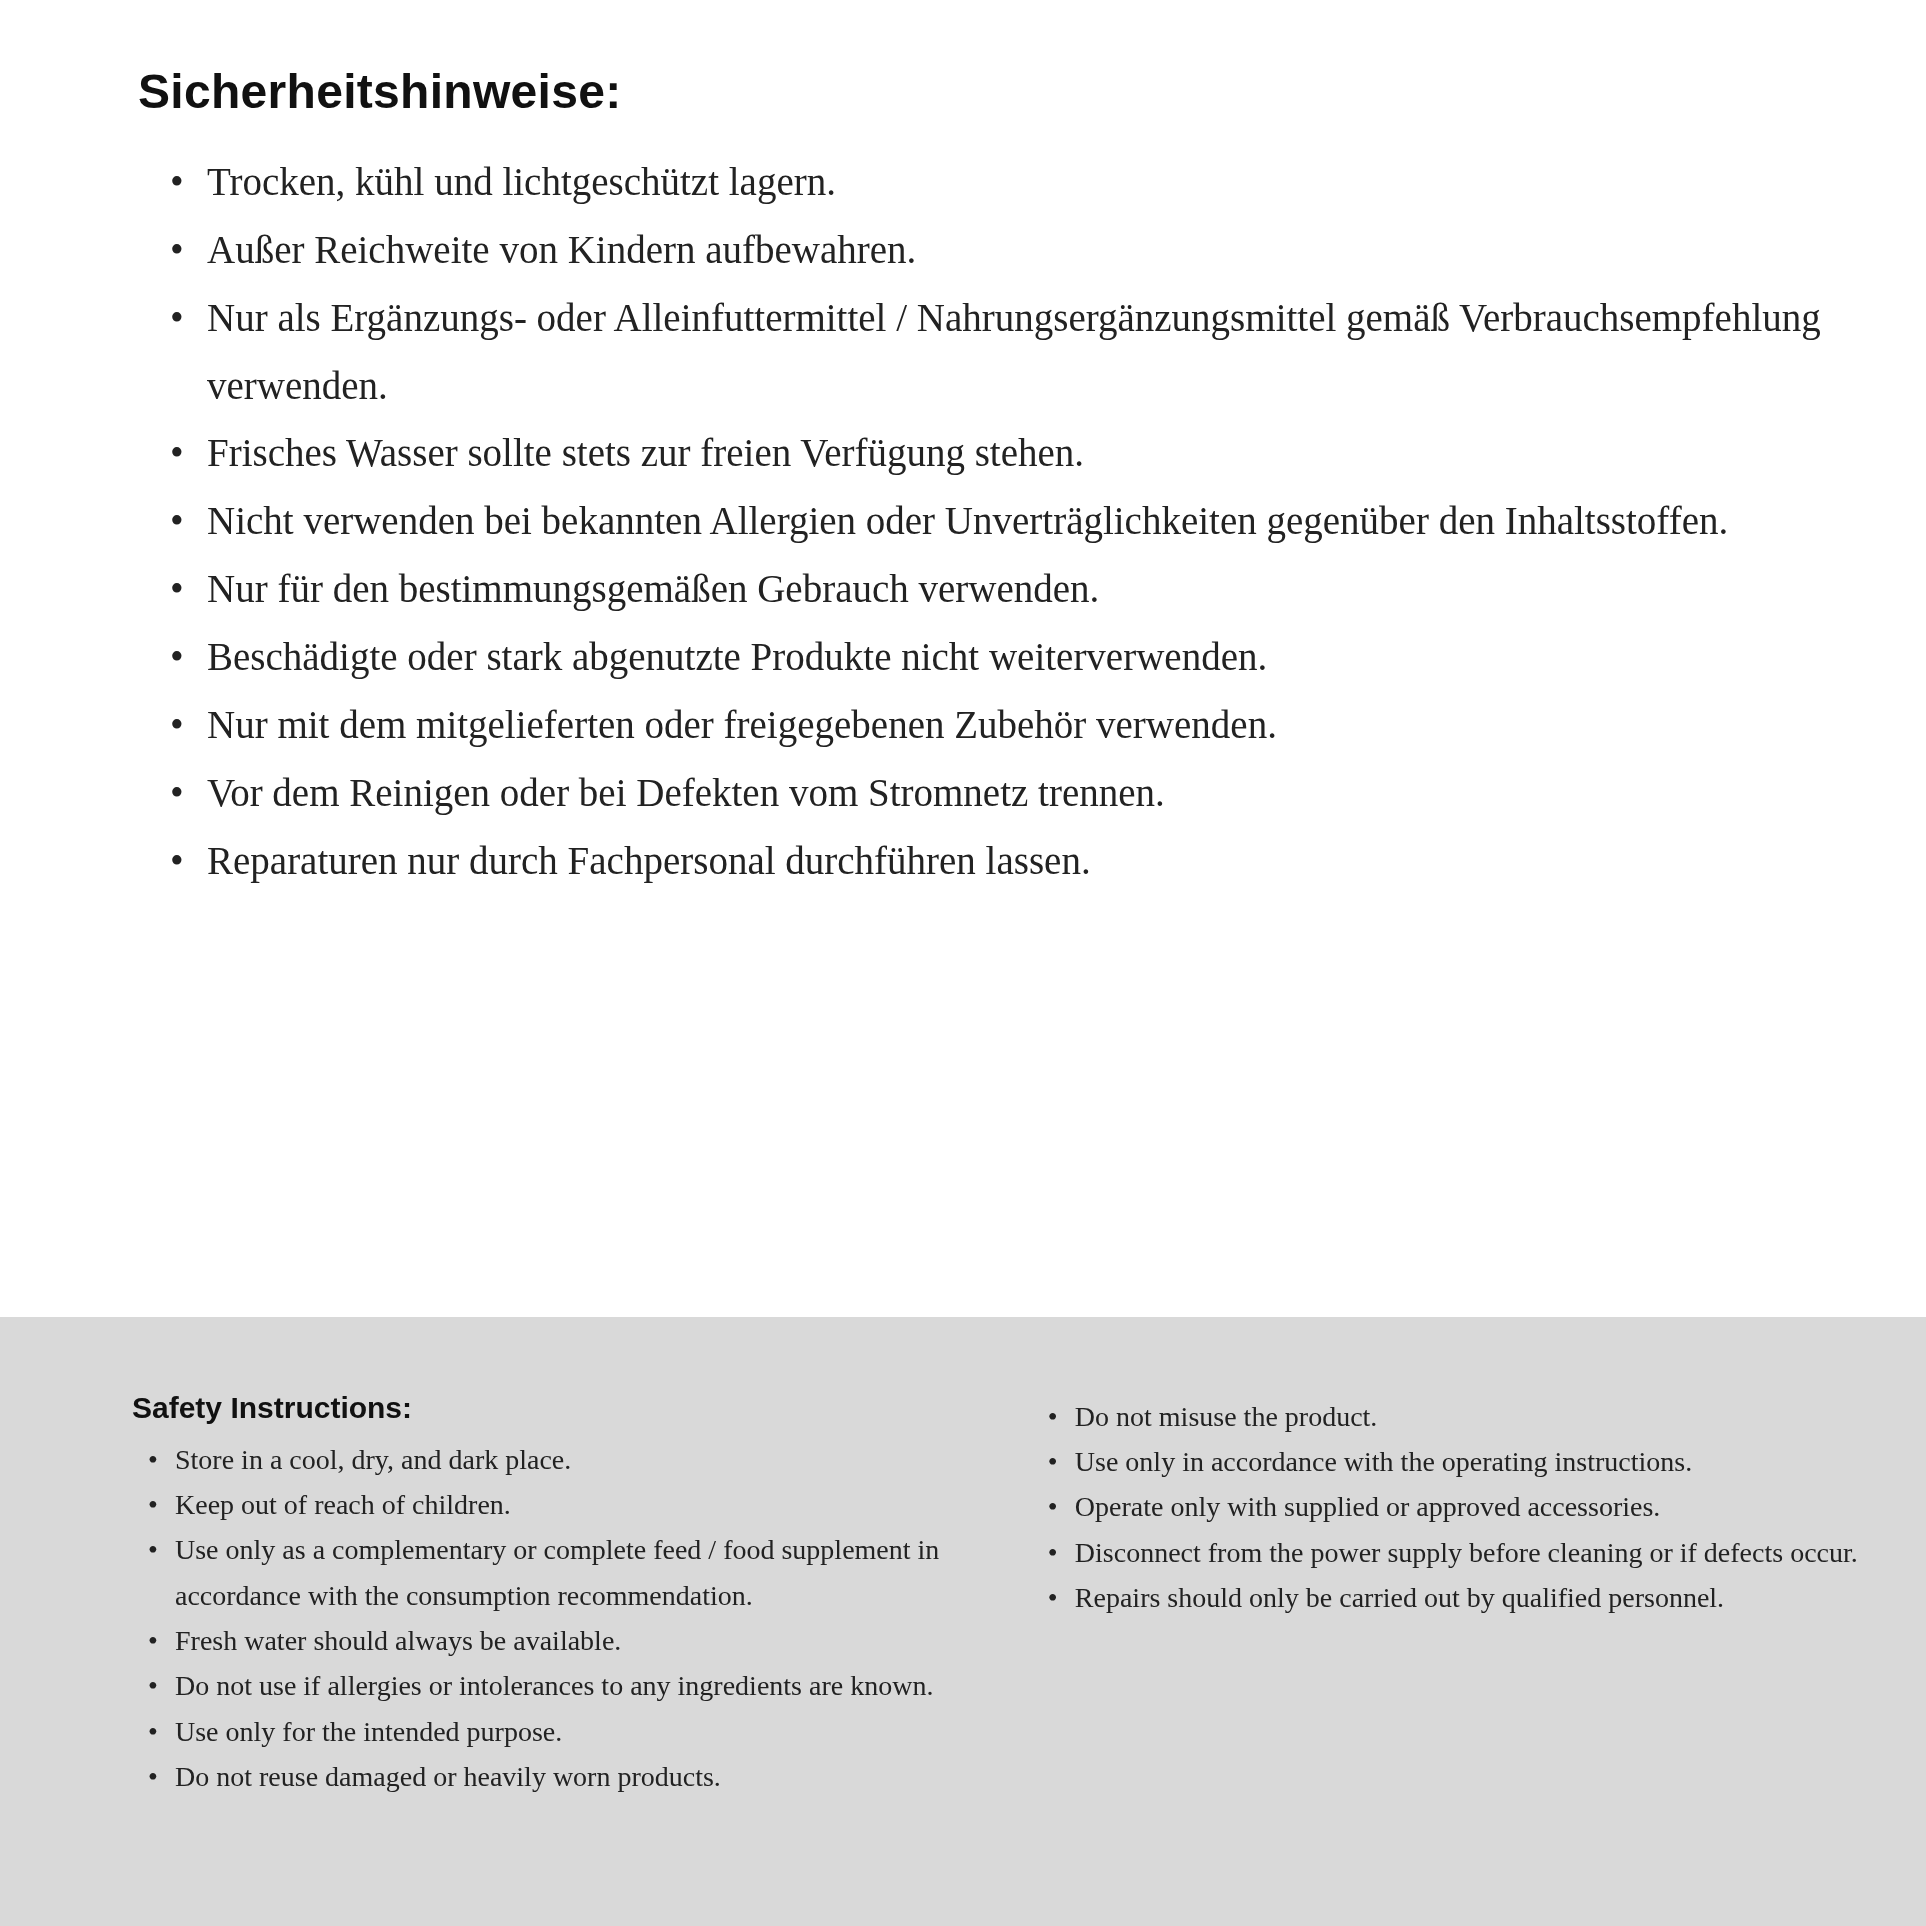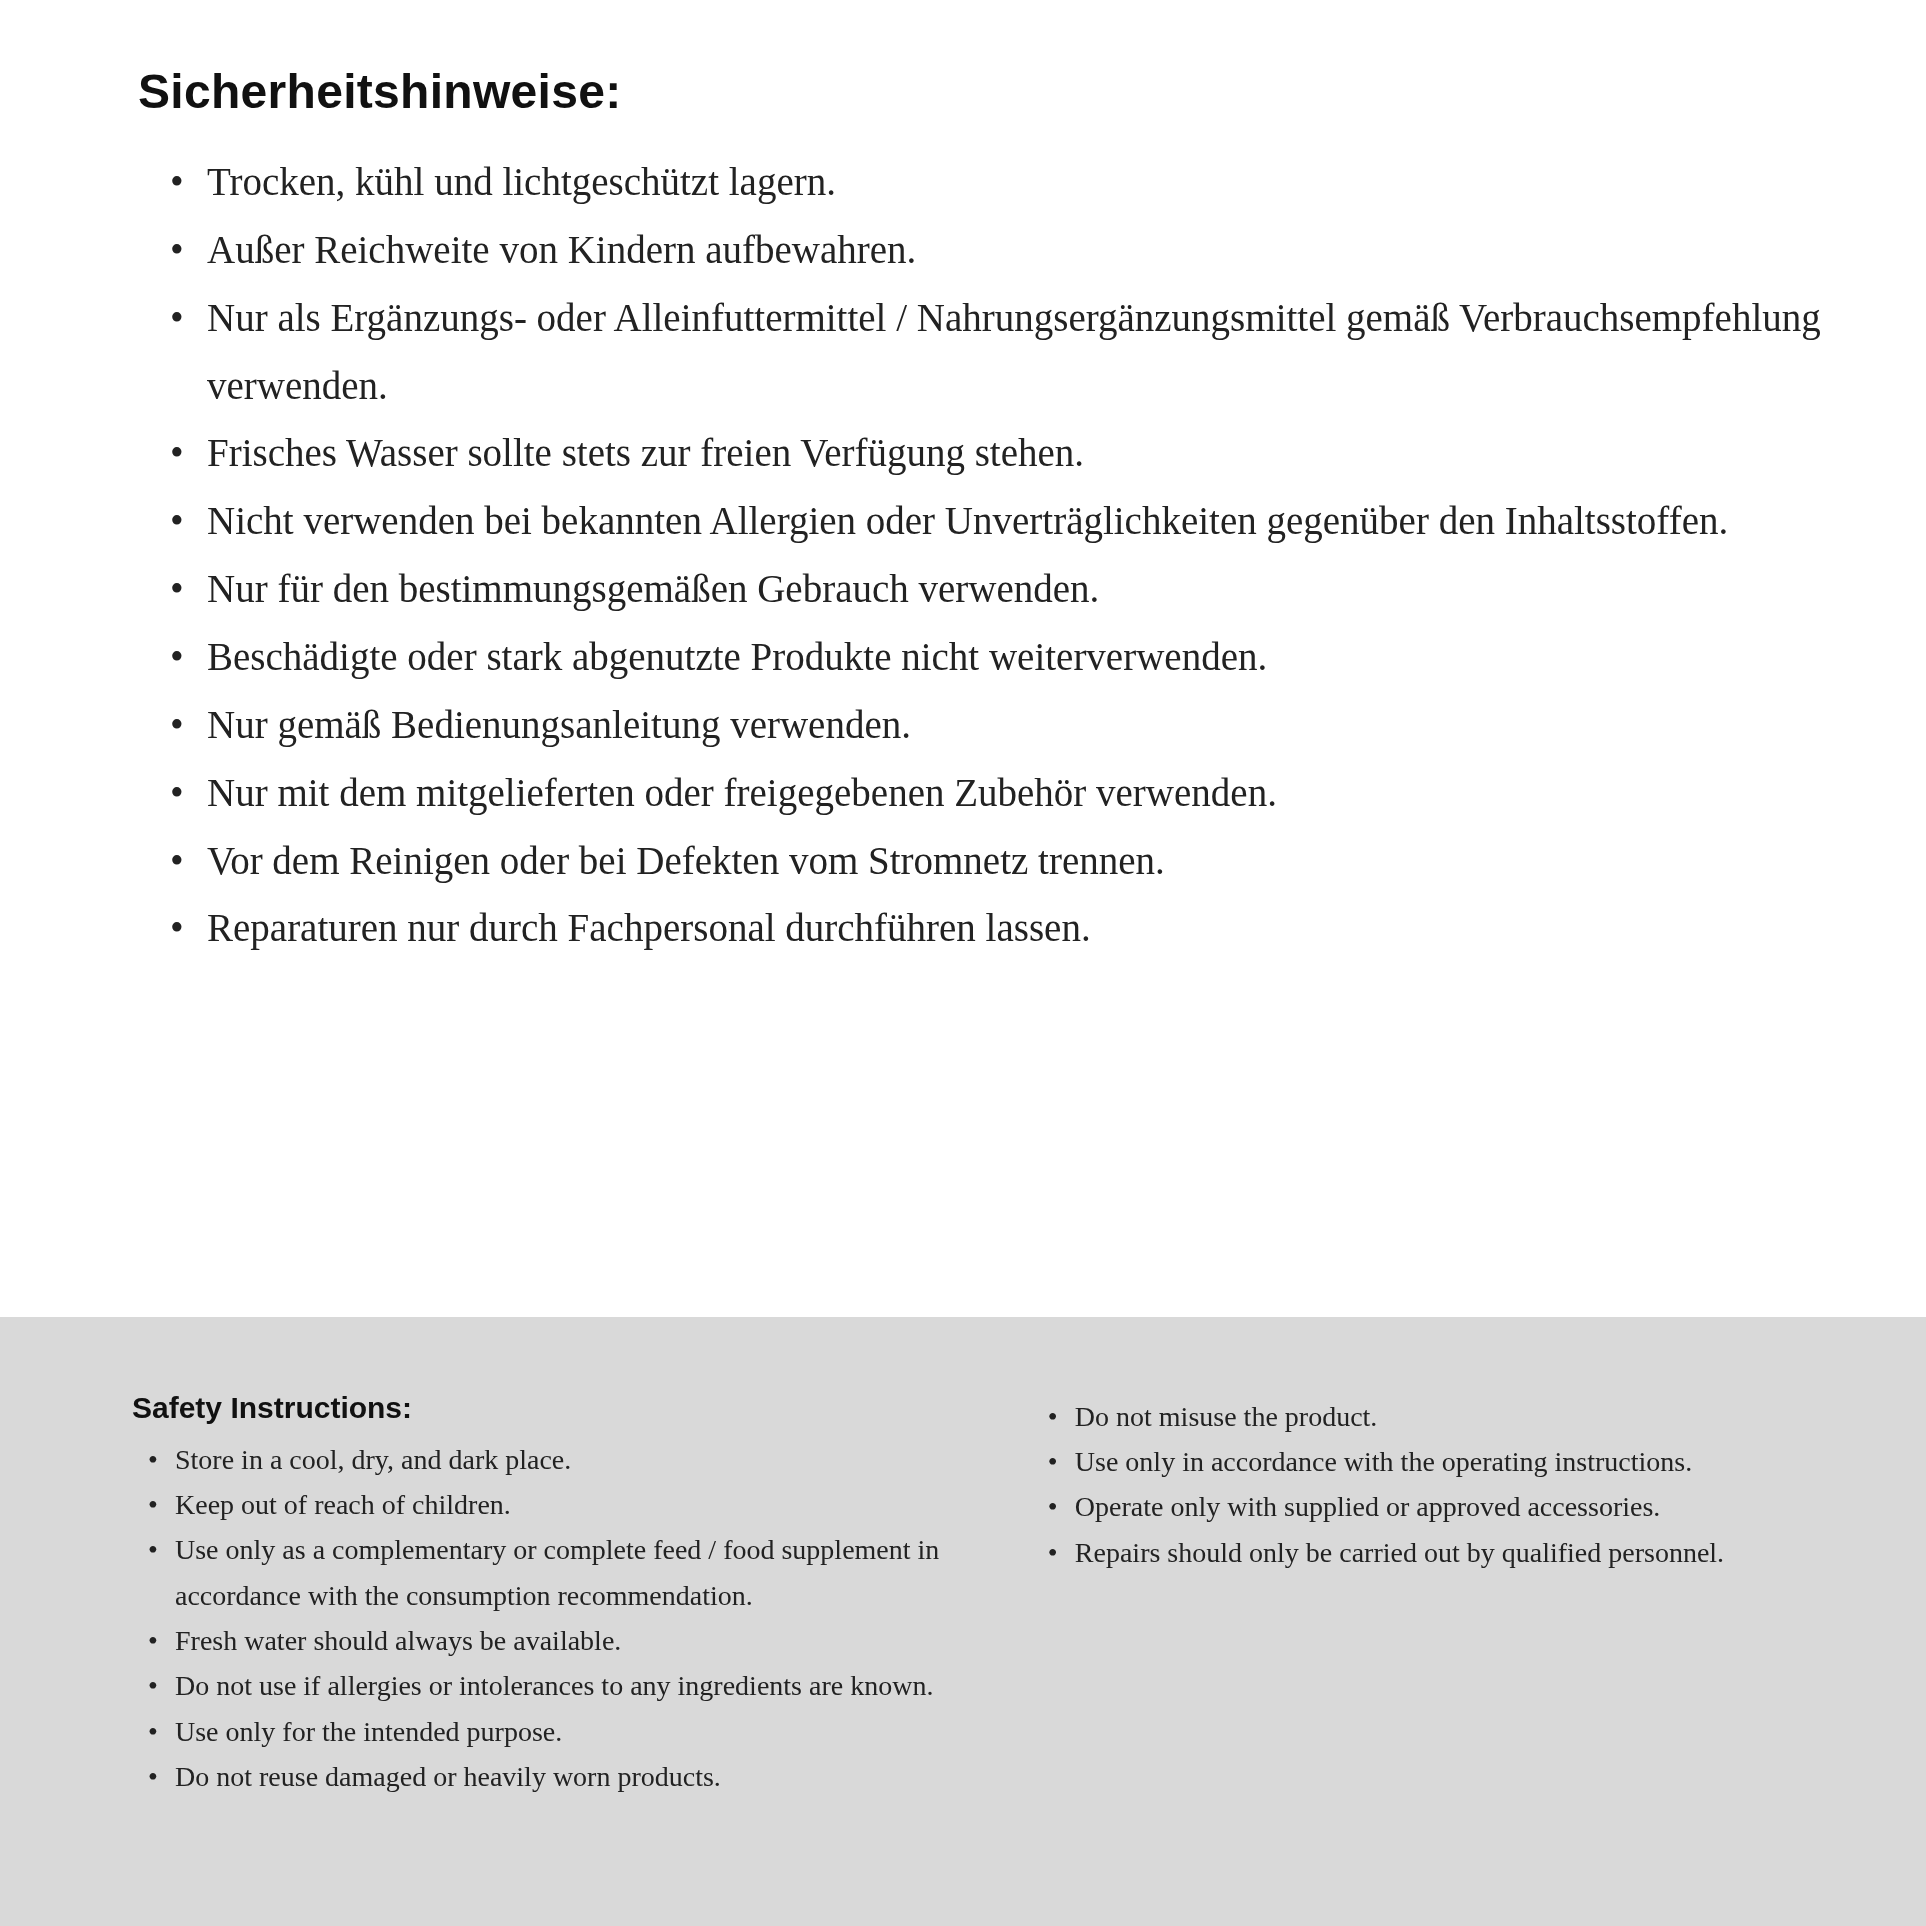--- a/index.html
+++ b/index.html
@@ -95,21 +95,20 @@
   <section class="german-section">
     <h1 class="german-title">Sicherheitshinweise:</h1>
     <ul class="bullet-list">
         <li>Trocken, kühl und lichtgeschützt lagern.</li>
         <li>Außer Reichweite von Kindern aufbewahren.</li>
         <li>Nur als Ergänzungs- oder Alleinfuttermittel / Nahrungsergänzungsmittel gemäß Verbrauchsempfehlung verwenden.</li>
         <li>Frisches Wasser sollte stets zur freien Verfügung stehen.</li>
         <li>Nicht verwenden bei bekannten Allergien oder Unverträglichkeiten gegenüber den Inhaltsstoffen.</li>
         <li>Nur für den bestimmungsgemäßen Gebrauch verwenden.</li>
         <li>Beschädigte oder stark abgenutzte Produkte nicht weiterverwenden.</li>
-        <li>Nur gemäß Bedienungsanleitung verwenden.</li>
         <li>Nur mit dem mitgelieferten oder freigegebenen Zubehör verwenden.</li>
         <li>Vor dem Reinigen oder bei Defekten vom Stromnetz trennen.</li>
         <li>Reparaturen nur durch Fachpersonal durchführen lassen.</li>
       </ul>
   </section>
 
   <section class="english-section">
     <div class="english-col left">
       <h2 class="english-title">Safety Instructions:</h2>
       <ul class="bullet-list">
@@ -120,19 +119,20 @@
           <li>Do not use if allergies or intolerances to any ingredients are known.</li>
           <li>Use only for the intended purpose.</li>
           <li>Do not reuse damaged or heavily worn products.</li>
         </ul>
     </div>
     <div class="english-col right">
       <ul class="bullet-list">
           <li>Do not misuse the product.</li>
           <li>Use only in accordance with the operating instructions.</li>
           <li>Operate only with supplied or approved accessories.</li>
+          <li>Disconnect from the power supply before cleaning or if defects occur.</li>
           <li>Repairs should only be carried out by qualified personnel.</li>
         </ul>
     </div>
   </section>
 
 </div>
 
 
 </body></html>

